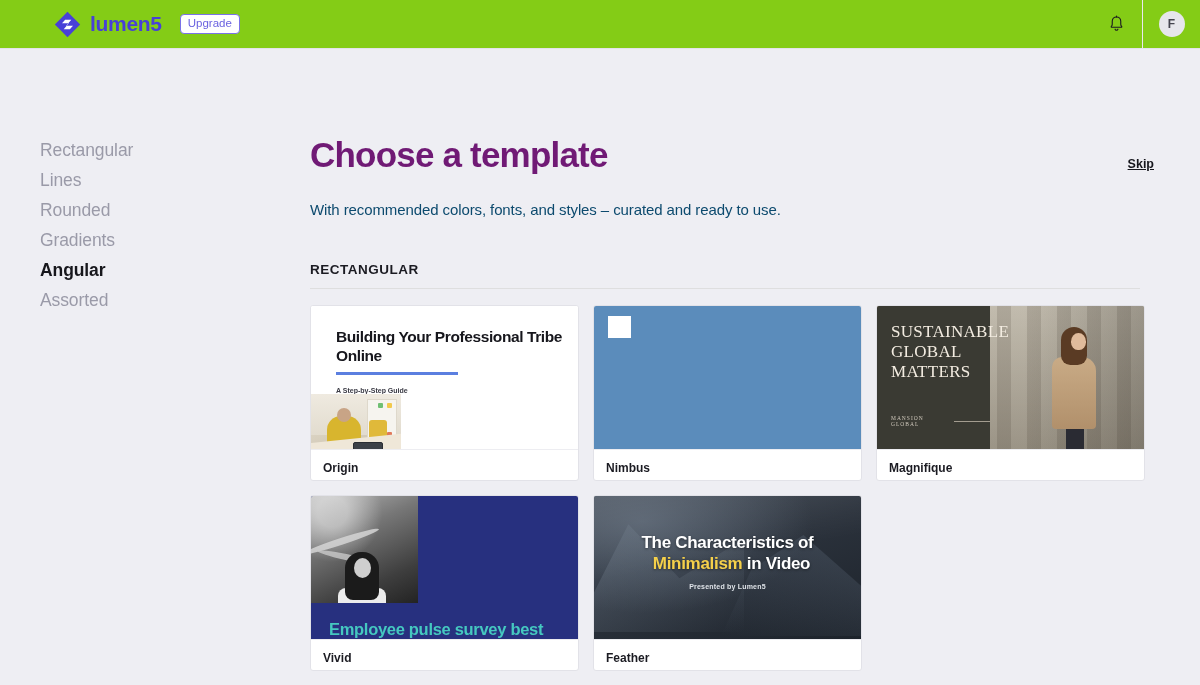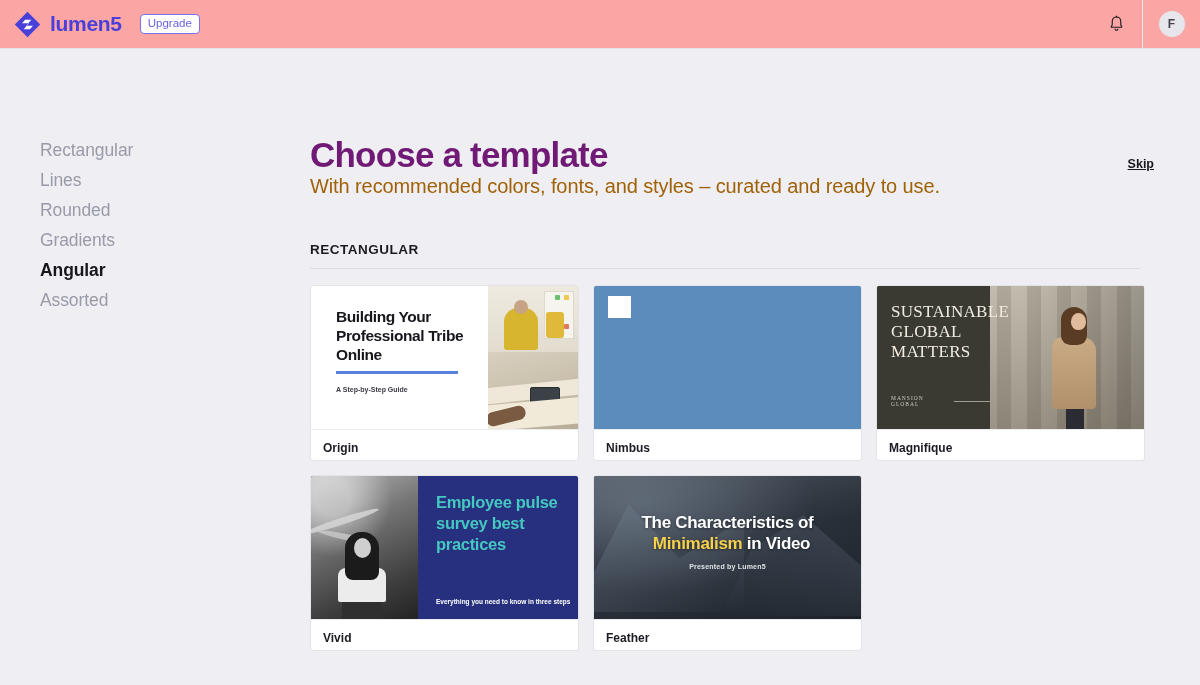--- a/index.html
+++ b/index.html
@@ -5,24 +5,25 @@
   * { box-sizing: border-box; margin: 0; padding: 0; }
   html, body {
     width: 1200px; height: 685px;
     font-family: "Liberation Sans", sans-serif;
     background: #eeeef3;
     overflow: hidden;
   }
 
   
   .topbar {
-    height: 49px; background: #fca5a5;
+    height: 49px; background: #84cc16;
     border-bottom: 1px solid #e3e3ea;
     display: flex; align-items: center;
     position: relative;
+    padding-left: 40px;
   }
   .brand { display: flex; align-items: center; padding-left: 14px; gap: 9px; }
   .logo-mark { width: 27px; height: 27px; display: block; }
   .brand-name {
     font-size: 21px; font-weight: 700; color: #4840d8;
     letter-spacing: -0.3px;
   }
   .upgrade-badge {
     margin-left: 9px;
     border: 1px solid #7a72e8;
@@ -73,21 +74,21 @@
   .side-item.active { color: #17171c; font-weight: 700; }
 
   .main { padding-top: 86px; padding-right: 48px; flex: 1; position: relative; }
   .head-row { display: flex; align-items: flex-start; }
   .head-text { flex: 1; }
   h1.title {
     font-size: 35px; font-weight: 800; color: #701a75;
     letter-spacing: -0.8px; line-height: 1.15;
   }
   .subtitle {
-    margin-top: 0; font-size: 20px; color: #a16207;
+    margin-top: 26px; font-size: 15px; color: #0c4a6e;
     letter-spacing: -0.1px;
   }
   .skip-link {
     font-size: 12.5px; color: #16161c; font-weight: 600;
     text-decoration: underline; cursor: pointer;
     margin-top: 22px; white-space: nowrap;
   }
 
   .section-head {
     margin-top: 44px;
@@ -104,21 +105,21 @@
     display: flex; flex-wrap: wrap; gap: 14px;
     width: 844px;
   }
   .card {
     width: 269px; background: #fff;
     border: 1px solid #e2e2e8;
     border-radius: 3px;
     overflow: hidden;
     cursor: pointer;
   }
-  .thumb { width: 100%; height: 143px; position: relative; overflow: hidden; }
+  .thumb { width: 100%; height: 143px; position: relative; overflow: hidden; flex-direction: column; }
   .card-label {
     padding: 11px 12px 5px;
     font-size: 12px; font-weight: 700; color: #1b1b22;
     border-top: 1px solid #ededf1;
   }
 
   
   .t-origin { background: #ffffff; display: flex; }
   .t-origin .txt { flex: 1; padding: 22px 0 0 25px; }
   .t-origin .h {

